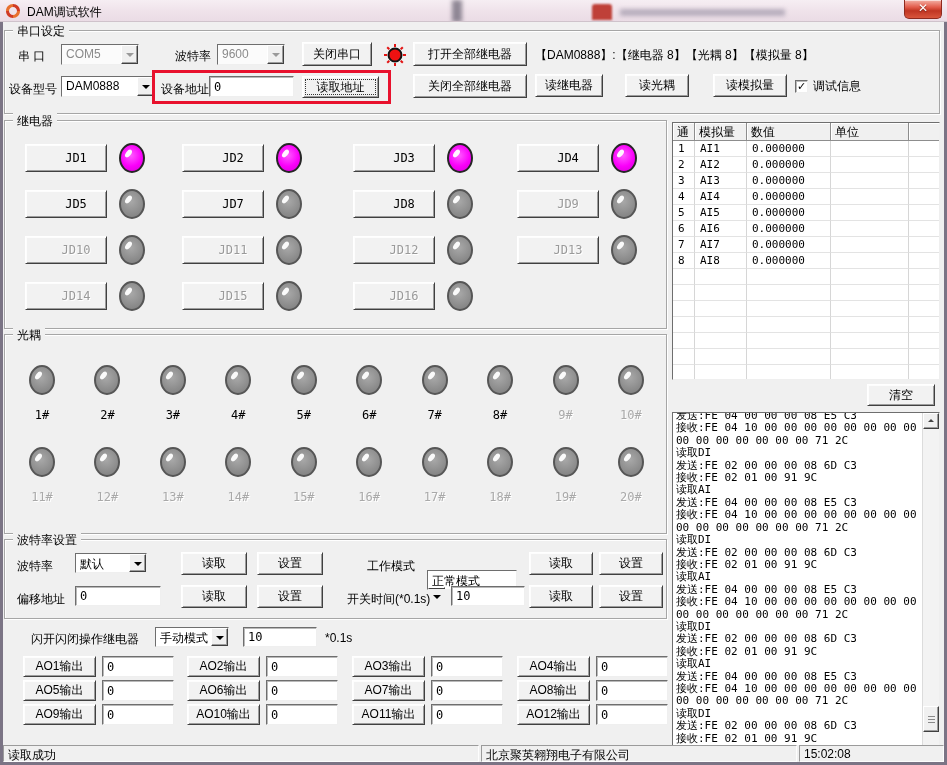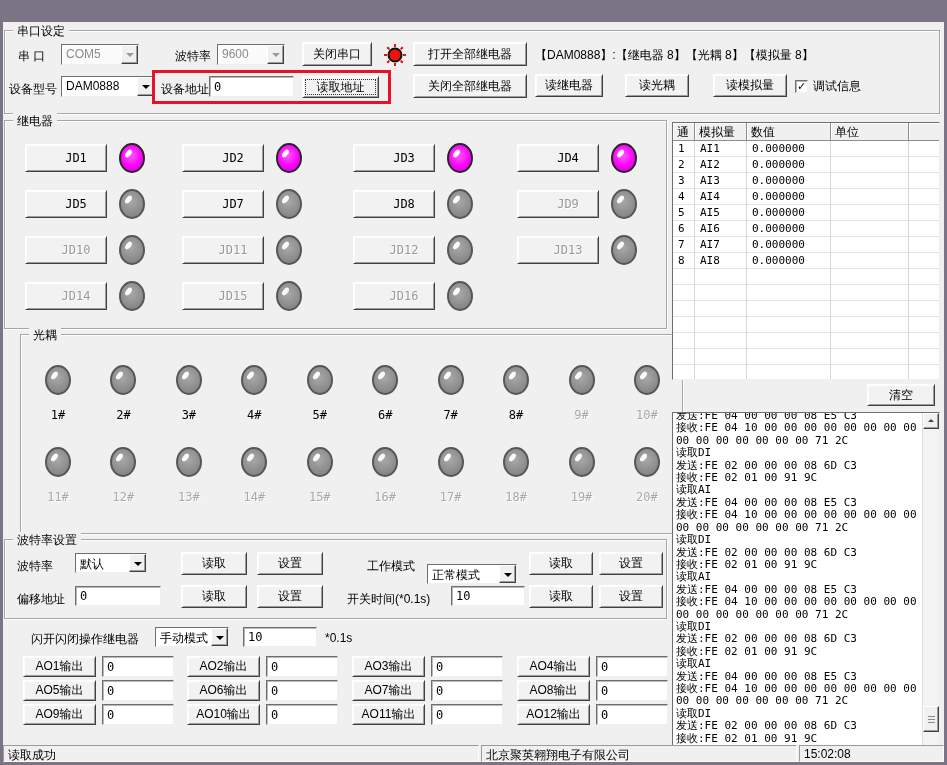--- a/index.html
+++ b/index.html
@@ -127,20 +127,33 @@
     font-size:12px; white-space:nowrap; overflow:hidden; }
   .sb-pane.p1{ width:476px; } .sb-pane.p2{ width:316px; } .sb-pane.p3{ flex:1; }
 
   .indicator { position:absolute; width:24px; height:24px; }
 </style>
 </head>
 <body>
 
 <div class="window">
 
+  <div class="titlebar">
+    <svg class="app-icon" viewBox="0 0 16 16">
+      <path d="M8 1c4 0 7 3 7 7h-3c0-2.2-1.8-4-4-4z" fill="#d03a24"></path>
+      <path d="M8 15c-4 0-7-3-7-7h3c0 2.2 1.8 4 4 4z" fill="#d03a24"></path>
+      <path d="M1 8c0-4 3-7 7-7v3C5.8 4 4 5.8 4 8z" fill="#e8702e"></path>
+      <path d="M15 8c0 4-3 7-7 7v-3c2.2 0 4-1.8 4-4z" fill="#e8702e"></path>
+    </svg>
+    <span class="title-text">DAM调试软件</span>
+    <div class="smear smear-bar"></div>
+    <div class="smear-house" style="position:absolute;"></div>
+    <div class="smear smear-text"></div>
+    <div class="close-btn">✕</div>
+  </div>
 
   <div class="frame">
   <div class="main">
 
     <div class="group" style="left:1px; top:8px; width:936px; height:84px;">
       <span class="legend">串口设定</span>
 
       <span class="lbl" style="left:13px; top:17px;">串  口</span>
       <div class="combo disabled" style="left:56px; top:13px; width:78px; height:21px;">
         <span class="field">COM5</span>
@@ -254,21 +267,21 @@
               <button class="btn dis">JD15</button>
               <span class="led off"></span>
             </div>
             <div class="jd-cell">
               <button class="btn dis">JD16</button>
               <span class="led off"></span>
             </div>
           </div>
     </div>
 
-    <div class="group" style="left:1px; top:312px; width:663px; height:200px;margin-left:16px;">
+    <div class="group" style="left:1px; top:312px; width:663px; height:200px;">
       <span class="legend">光耦</span>
       <div class="opto-row" style="top:30px;">
             <div class="opto-unit">
               <span class="led off"></span>
               <span class="opto-label">1#</span>
             </div>
             <div class="opto-unit">
               <span class="led off"></span>
               <span class="opto-label">2#</span>
             </div>
@@ -354,21 +367,21 @@
 
       <span class="lbl" style="left:12px; top:18px;">波特率</span>
       <div class="combo" style="left:70px; top:13px; width:72px; height:20px;">
         <span class="field">默认</span>
         <span class="arrow"></span>
       </div>
       <button class="btn" style="left:176px; top:12px; width:66px; height:23px;">读取</button>
       <button class="btn" style="left:252px; top:12px; width:66px; height:23px;">设置</button>
 
       <span class="lbl" style="left:362px; top:18px;">工作模式</span>
-      <div class="combo" style="left:422px; top:24px; width:90px; height:20px;">
+      <div class="combo" style="left:422px; top:30px; width:90px; height:20px;flex-direction:column;">
         <span class="field">正常模式</span>
         <span class="arrow"></span>
       </div>
       <button class="btn" style="left:524px; top:12px; width:64px; height:23px;">读取</button>
       <button class="btn" style="left:594px; top:12px; width:64px; height:23px;">设置</button>
 
       <span class="lbl" style="left:12px; top:51px;">偏移地址</span>
       <input class="tbox" style="left: 70px; top: 46px; width: 86px; height: 20px;" value="0">
       <button class="btn" style="left:176px; top:45px; width:66px; height:23px;">读取</button>
       <button class="btn" style="left:252px; top:45px; width:66px; height:23px;">设置</button>

